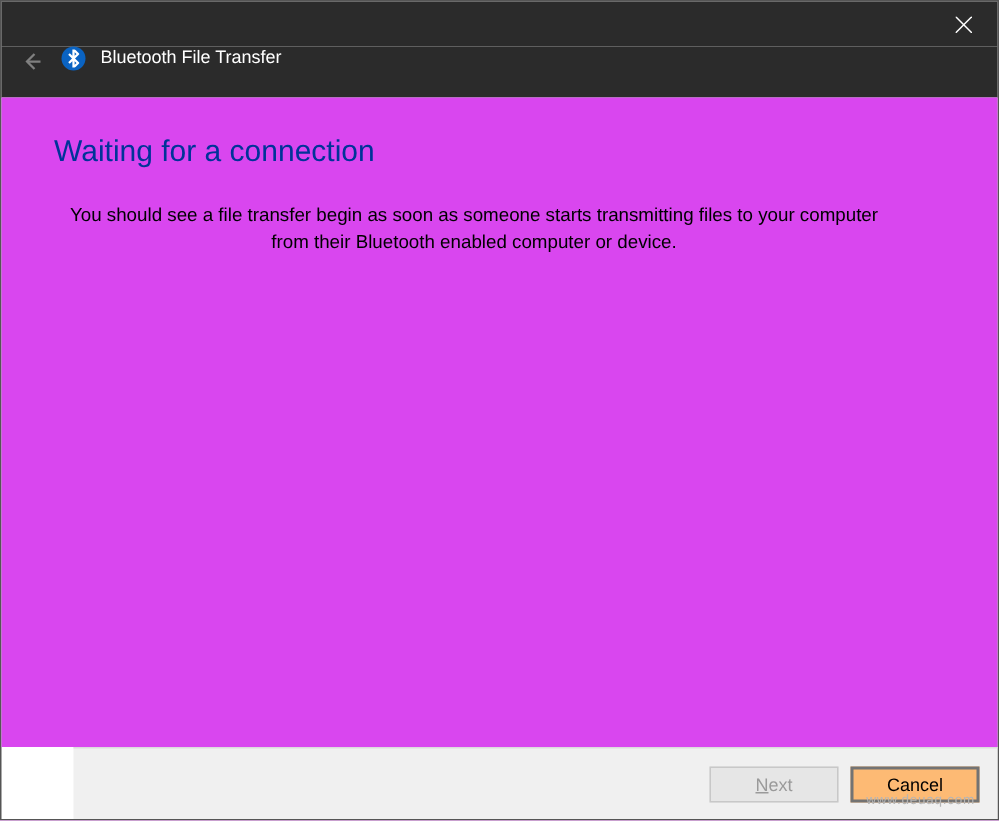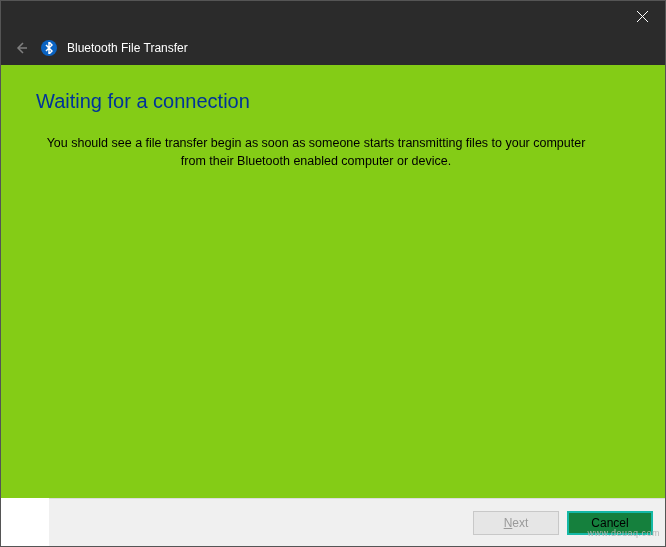--- a/index.html
+++ b/index.html
@@ -42,21 +42,21 @@
       cursor: pointer;
     }
     .close-x svg {
       stroke: #ffffff;
       stroke-width: 1;
     }
     .header {
       height: 34px;
       background: #2b2b2b;
       display: flex;
-      align-items: center;
+      align-items: flex-start;
       padding-left: 10px;
       gap: 10px;
     }
     .back-arrow {
       width: 20px;
       height: 20px;
       display: flex;
       align-items: center;
       justify-content: center;
     }
@@ -80,21 +80,21 @@
       fill: none;
     }
     .header-title {
       color: #ffffff;
       font-size: 12px;
       font-weight: 400;
     }
     .content {
       flex: 1;
       padding: 25px 35px 10px 35px;
-      background: #84cc16;
+      background: #d946ef;
     }
     .heading {
       color: #003399;
       font-size: 20px;
       font-weight: 400;
       margin-bottom: 22px;
     }
     .body-text {
       color: #000000;
       font-size: 12.5px;
@@ -124,29 +124,29 @@
       cursor: pointer;
       padding: 0 8px;
     }
     .btn:disabled {
       color: #9a9a9a;
       cursor: default;
       border: 1px solid #c8c8c8;
       background: #e6e6e6;
     }
     .btn.default {
-      border: 2px solid #14b8a6;
-      background: #15803d;
+      border: 2px solid #737373;
+      background: #fdba74;
     }
     .btn .ul {
       text-decoration: underline;
     }
     .watermark {
       position: absolute;
-      right: 6px;
+      right: 16px;
       top: 528px;
       font-size: 9px;
       color: #b5b5b5;
       letter-spacing: 0.5px;
       font-family: Arial, sans-serif;
     }
   </style>
 </head>
 <body>
 

